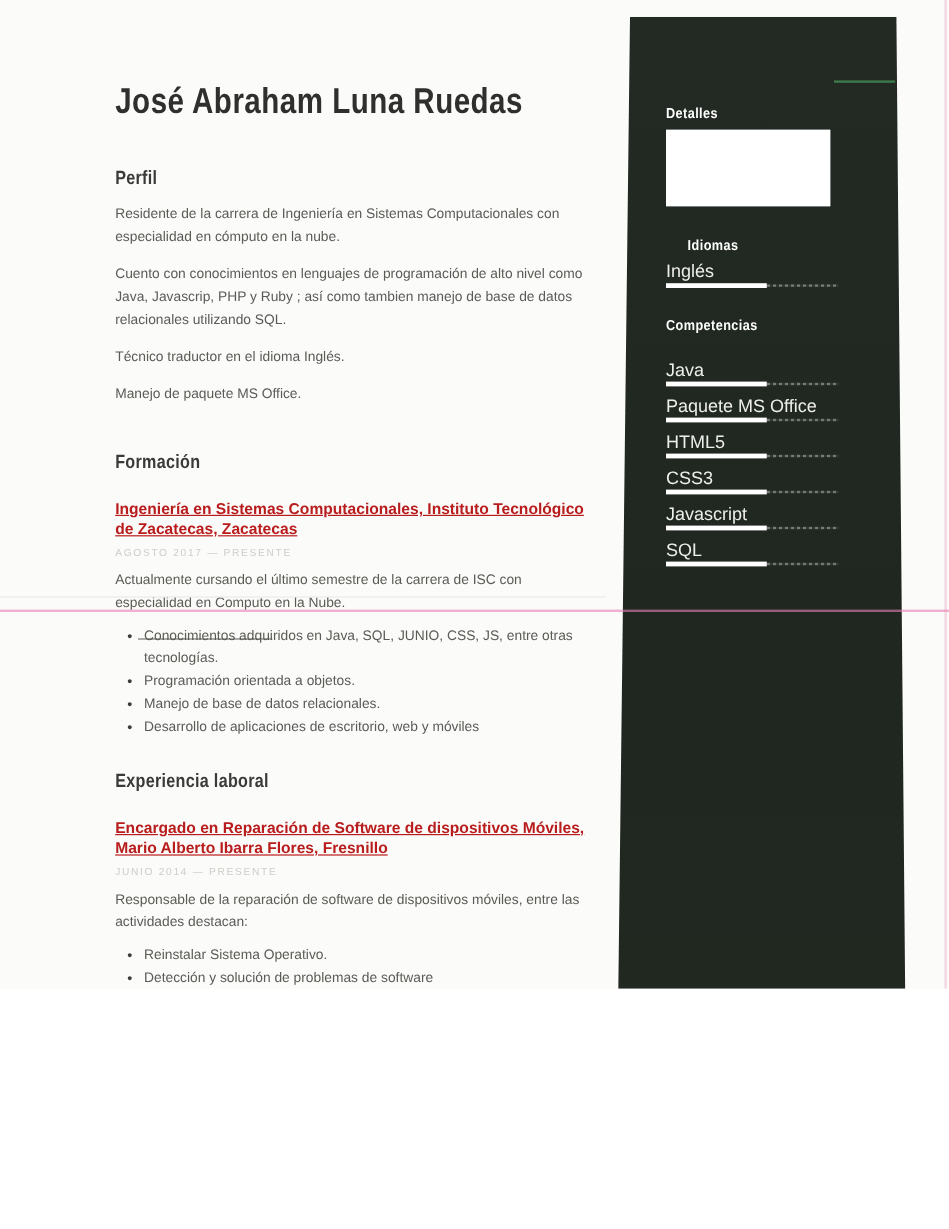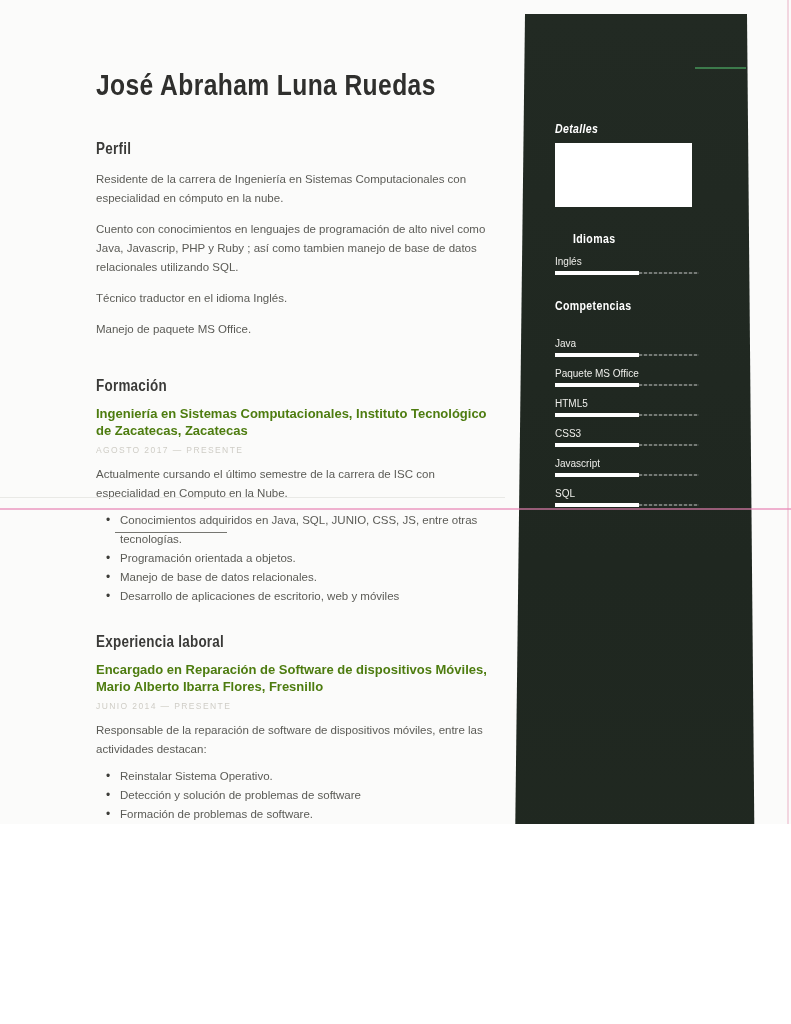--- a/index.html
+++ b/index.html
@@ -16,21 +16,21 @@
     font-size:30px; font-weight:700; color:#2f2f2d;
     display:inline-block; transform:scaleX(0.82); transform-origin:0 50%;
     letter-spacing:0.5px; white-space:nowrap; margin-top:10px;
   }
   h2.section {
     font-size:16px; font-weight:700; color:#3a3a38;
     margin-top:38px; letter-spacing:0.3px;
   }
   h2.section > span { display:inline-block; transform:scaleX(0.84); transform-origin:0 50%; white-space:nowrap; }
   .para { font-size:11.5px; line-height:19px; margin-top:12px; color:#5b5b56; }
-  .entry-title { font-size:13px; font-weight:700; line-height:17px; color:#4d7c0f; margin-top:10px; }
+  .entry-title { font-size:13px; font-weight:700; line-height:17px; color:#b91c1c; margin-top:20px;text-decoration:underline; }
   .date-range {
     font-size:8.5px; letter-spacing:1.4px; text-transform:uppercase;
     color:#cfcdc6; margin-top:6px;
   }
   ul.bullets { margin-top:8px; list-style:none; }
   ul.bullets li {
     font-size:11.5px; line-height:19px; color:#5b5b56;
     padding-left:24px; position:relative;
   }
   ul.bullets li::before {
@@ -43,28 +43,28 @@
     background:linear-gradient(180deg,#222a23 0%, #1f2720 55%, #212921 100%);
     clip-path:polygon(12px 0, 234px 0, 243px 100%, 0 100%);
     color:#f4f4f2;
   }
   .sidebar-inner { padding:0 57px 0 42px; }
   .side-heading {
     font-size:12px; font-weight:700; color:#ffffff; letter-spacing:0.4px;
   }
   .side-heading > span { display:inline-block; transform:scaleX(0.88); transform-origin:0 50%; white-space:nowrap; }
   .details-box { margin-top:7px; width:137px; height:64px; background:#ffffff; }
-  .side-label { font-size:10px; line-height:13px; color:#eeeeea; }
+  .side-label { font-size:15px; line-height:13px; color:#eeeeea; }
   .bar-row { margin-top:3px; display:flex; align-items:center; height:4px; }
   .bar-fill { height:4px; background:#ffffff; }
   .bar-rest {
     height:2px; flex:1;
     background:repeating-linear-gradient(90deg, rgba(255,255,255,0.38) 0 3px, rgba(255,255,255,0.08) 3px 5px);
   }
-  .mt-detalles { margin-top:108px;font-style:italic; }
+  .mt-detalles { margin-top:73px; }
   .mt-idiomas  { margin-top:25px;margin-left:18px; }
   .mt-lang-label { margin-top:9px; }
   .mt-competencias { margin-top:24px; }
   .skill-label { margin-top:10px; }
   .first-skill { margin-top:24px; }
 
   
   .accent-green { position:absolute; left:695px; top:67px; width:51px; height:2px; background:#3c7a4b; z-index:5; }
   .scan-line-pink {
     position:absolute; left:0; top:508px; width:791px; height:2px;

